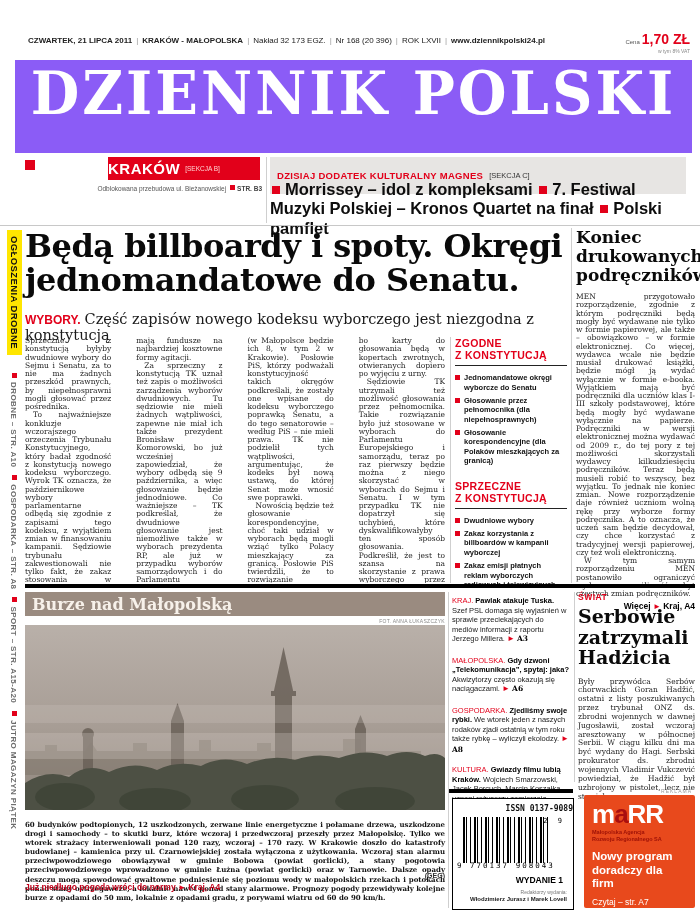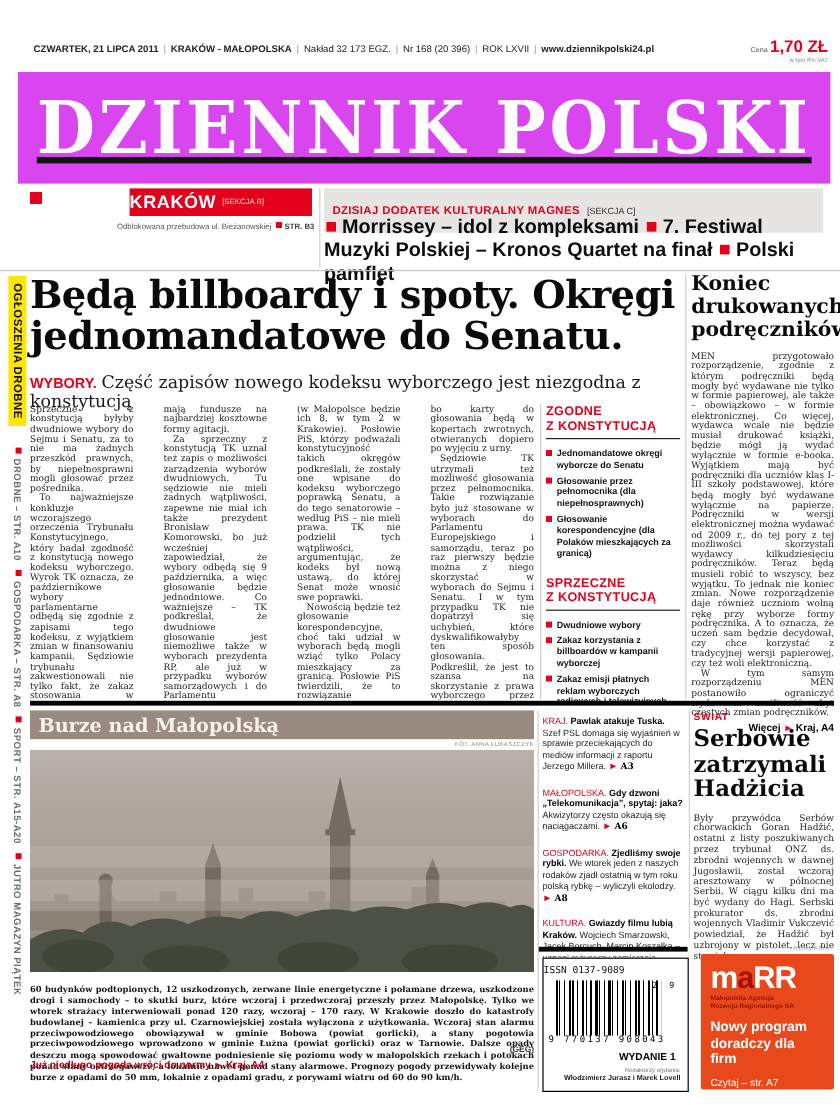--- a/index.html
+++ b/index.html
@@ -8,22 +8,22 @@
   
   .topbar{position:absolute;left:28px;top:36px;right:100px;font-family:"Liberation Sans",sans-serif;
           font-size:8px;color:#222;white-space:nowrap;}
   .topbar b{font-weight:bold;}
   .topbar .sep{color:#999;margin:0 4px;}
   .pricebox{position:absolute;right:10px;top:30px;text-align:right;font-family:"Liberation Sans",sans-serif;}
   .pricebox .cena{font-size:6px;color:#555;margin-right:2px;}
   .pricebox .price{font-size:14px;font-weight:bold;color:#e2001a;}
   .pricebox .vat{font-size:5px;color:#888;}
   
-  .masthead{position:absolute;left:15px;right:8px;top:60px;height:93px;background:#d946ef;
-            display:flex;align-items:center;justify-content:center;text-decoration:underline;}
+  .masthead{position:absolute;left:15px;right:8px;top:60px;height:93px;background:#8b5cf6;
+            display:flex;justify-content:center;}
   .masthead h1{margin:0;color:#fff;font-family:"DejaVu Serif",serif;font-weight:bold;
                font-size:56px;letter-spacing:3px;transform:scaleY(1.08);}
   
   .teaser-bullet{position:absolute;left:25px;top:160px;width:10px;height:10px;background:#e2001a;}
   .krakow-box{position:absolute;left:108px;top:157px;width:152px;height:23px;background:#e2001a;
               color:#fff;font-family:"Liberation Sans",sans-serif;display:flex;align-items:center;justify-content:flex-start;gap:5px;}
   .krakow-box .t{font-size:15px;font-weight:bold;letter-spacing:.5px;}
   .krakow-box .s{font-size:6.5px;color:#ffd2d2;}
   .krakow-items{position:absolute;left:70px;top:183px;width:192px;text-align:right;font-family:"Liberation Sans",sans-serif;}
   .krakow-items .i1{font-size:10.5px;font-weight:bold;line-height:1.15;color:#111;}
@@ -93,21 +93,21 @@
   .brief .lead{font-weight:bold;color:#000;}
   .brief .page{font-weight:bold;color:#000;}
   
   .world{position:absolute;left:578px;top:592px;width:117px;}
   .world .lbl{font-family:"Liberation Sans",sans-serif;font-size:8.5px;font-weight:bold;color:#e2001a;letter-spacing:.5px;}
   .world h3{margin:4px 0 10px 0;font-family:"DejaVu Serif",serif;font-weight:bold;font-size:19px;line-height:1.08;color:#0a0a0a;}
   .world p{margin:0;font-size:7.5px;line-height:1.18;text-align:justify;color:#1c1c1c;}
   
   .bcbox{position:absolute;left:452px;top:798px;width:120px;height:110px;background:#fff;border:1px solid #000;
          font-family:"DejaVu Sans Mono",monospace;}
-  .issn{position:absolute;left:0;top:5px;width:100%;text-align:left;font-size:8px;font-weight:normal;color:#111;}
+  .issn{position:absolute;left:0;top:5px;width:100%;text-align:right;font-size:8px;font-weight:bold;color:#111;}
   .bars{position:absolute;left:10px;top:18px;width:88px;height:46px;
         background:repeating-linear-gradient(90deg,#000 0 2px,#fff 2px 3px,#000 3px 4px,#fff 4px 7px,#000 7px 8px,#fff 8px 11px);}
   .bcdigits{position:absolute;left:4px;top:62px;width:100px;font-size:7.5px;letter-spacing:2px;color:#000;}
   .bcside{position:absolute;right:8px;top:18px;font-size:7px;letter-spacing:3px;color:#000;}
   .edition{position:absolute;right:10px;top:76px;font-family:"Liberation Sans",sans-serif;font-size:8.5px;font-weight:bold;color:#000;}
   .editors-label{position:absolute;right:6px;top:90px;font-family:"Liberation Sans",sans-serif;font-size:5px;color:#777;}
   .editors{position:absolute;right:6px;top:97px;font-family:"Liberation Sans",sans-serif;font-size:6px;font-weight:bold;color:#222;}
   
   .reklama{position:absolute;right:8px;top:788px;font-family:"Liberation Sans",sans-serif;font-size:5px;color:#999;letter-spacing:1px;}
   .ad{position:absolute;left:584px;top:795px;width:111px;height:113px;background:#e8491c;border-radius:2px;
@@ -270,21 +270,21 @@
     </svg>
   </div>
   <p class="caption">60 budynków podtopionych, 12 uszkodzonych, zerwane linie energetyczne i połamane drzewa, uszkodzone drogi i samochody – to skutki burz, które wczoraj i przedwczoraj przeszły przez Małopolskę. Tylko we wtorek strażacy interweniowali ponad 120 razy, wczoraj – 170 razy. W Krakowie doszło do katastrofy budowlanej – kamienica przy ul. Czarnowiejskiej została wyłączona z użytkowania. Wczoraj stan alarmu przeciwpowodziowego obowiązywał w gminie Bobowa (powiat gorlicki), a stany pogotowia przeciwpowodziowego wprowadzono w gminie Łużna (powiat gorlicki) oraz w Tarnowie. Dalsze opady deszczu mogą spowodować gwałtowne podniesienie się poziomu wody w małopolskich rzekach i potokach ponad stany ostrzegawcze, a lokalnie nawet ponad stany alarmowe. Prognozy pogody przewidywały kolejne burze z opadami do 50 mm, lokalnie z opadami gradu, z porywami wiatru od 60 do 90 km/h.</p>
   <div class="sign">(GEG)</div>
   <div class="storm-more"><span>Już niedługo pogoda wróci do normy</span> <span class="arrow">►</span> <span>Kraj, A4</span></div>
 
   <div class="vrule" style="left:448px;top:592px;height:316px;"></div>
   <div class="briefs">
     <p class="brief"><span class="cat">KRAJ.</span> <span class="lead">Pawlak atakuje Tuska.</span> <span>Szef PSL domaga się wyjaśnień w sprawie przeciekających do mediów informacji z raportu Jerzego Millera.</span> <span class="arrow">►</span> <span class="page">A3</span></p>
     <p class="brief"><span class="cat">MAŁOPOLSKA.</span> <span class="lead">Gdy dzwoni „Telekomunikacja”, spytaj: jaka?</span> <span>Akwizytorzy często okazują się naciągaczami.</span> <span class="arrow">►</span> <span class="page">A6</span></p>
-    <p class="brief"><span class="cat">GOSPODARKA.</span> <span class="lead">Zjedliśmy swoje rybki.</span> <span>We wtorek jeden z naszych rodaków zjadł ostatnią w tym roku polską rybkę – wyliczyli ekolodzy.</span> <span class="arrow">►</span> <span class="page">A8</span></p>
+    <p class="brief"><span class="cat">GOSPODARKA.</span> <span class="lead">Zjedliśmy swoje rybki.</span> <span>We wtorek jeden z naszych rodaków zjadł ostatnią w tym roku także rybkę – wyliczyli ekolodzy.</span> <span class="arrow">►</span> <span class="page">A8</span></p>
     <p class="brief"><span class="cat">KULTURA.</span> <span class="lead">Gwiazdy filmu lubią Kraków.</span> <span>Wojciech Smarzowski, Jacek Borcuch, Marcin Koszałka – uznani reżyserzy zamierzają nakręcić swoje nowe filmy w Krakowie.</span> <span class="arrow">►</span> <span class="page">A13</span></p>
   </div>
 
   <div class="vrule" style="left:574px;top:592px;height:190px;"></div>
   <div class="world">
     <div class="lbl">ŚWIAT</div>
     <h3>Serbowie zatrzymali Hadżicia</h3>
     <p>Były przywódca Serbów chorwackich Goran Hadžić, ostatni z listy poszukiwanych przez trybunał ONZ ds. zbrodni wojennych w dawnej Jugosławii, został wczoraj aresztowany w północnej Serbii. W ciągu kilku dni ma być wydany do Hagi. Serbski prokurator ds. zbrodni wojennych Vladimir Vukczević powiedział, że Hadžić był uzbrojony w pistolet, lecz nie stawiał oporu.</p>
     <div class="more"><span>Więcej</span> <span class="arrow">►</span> <span>Świat, A11</span></div>
   </div>

